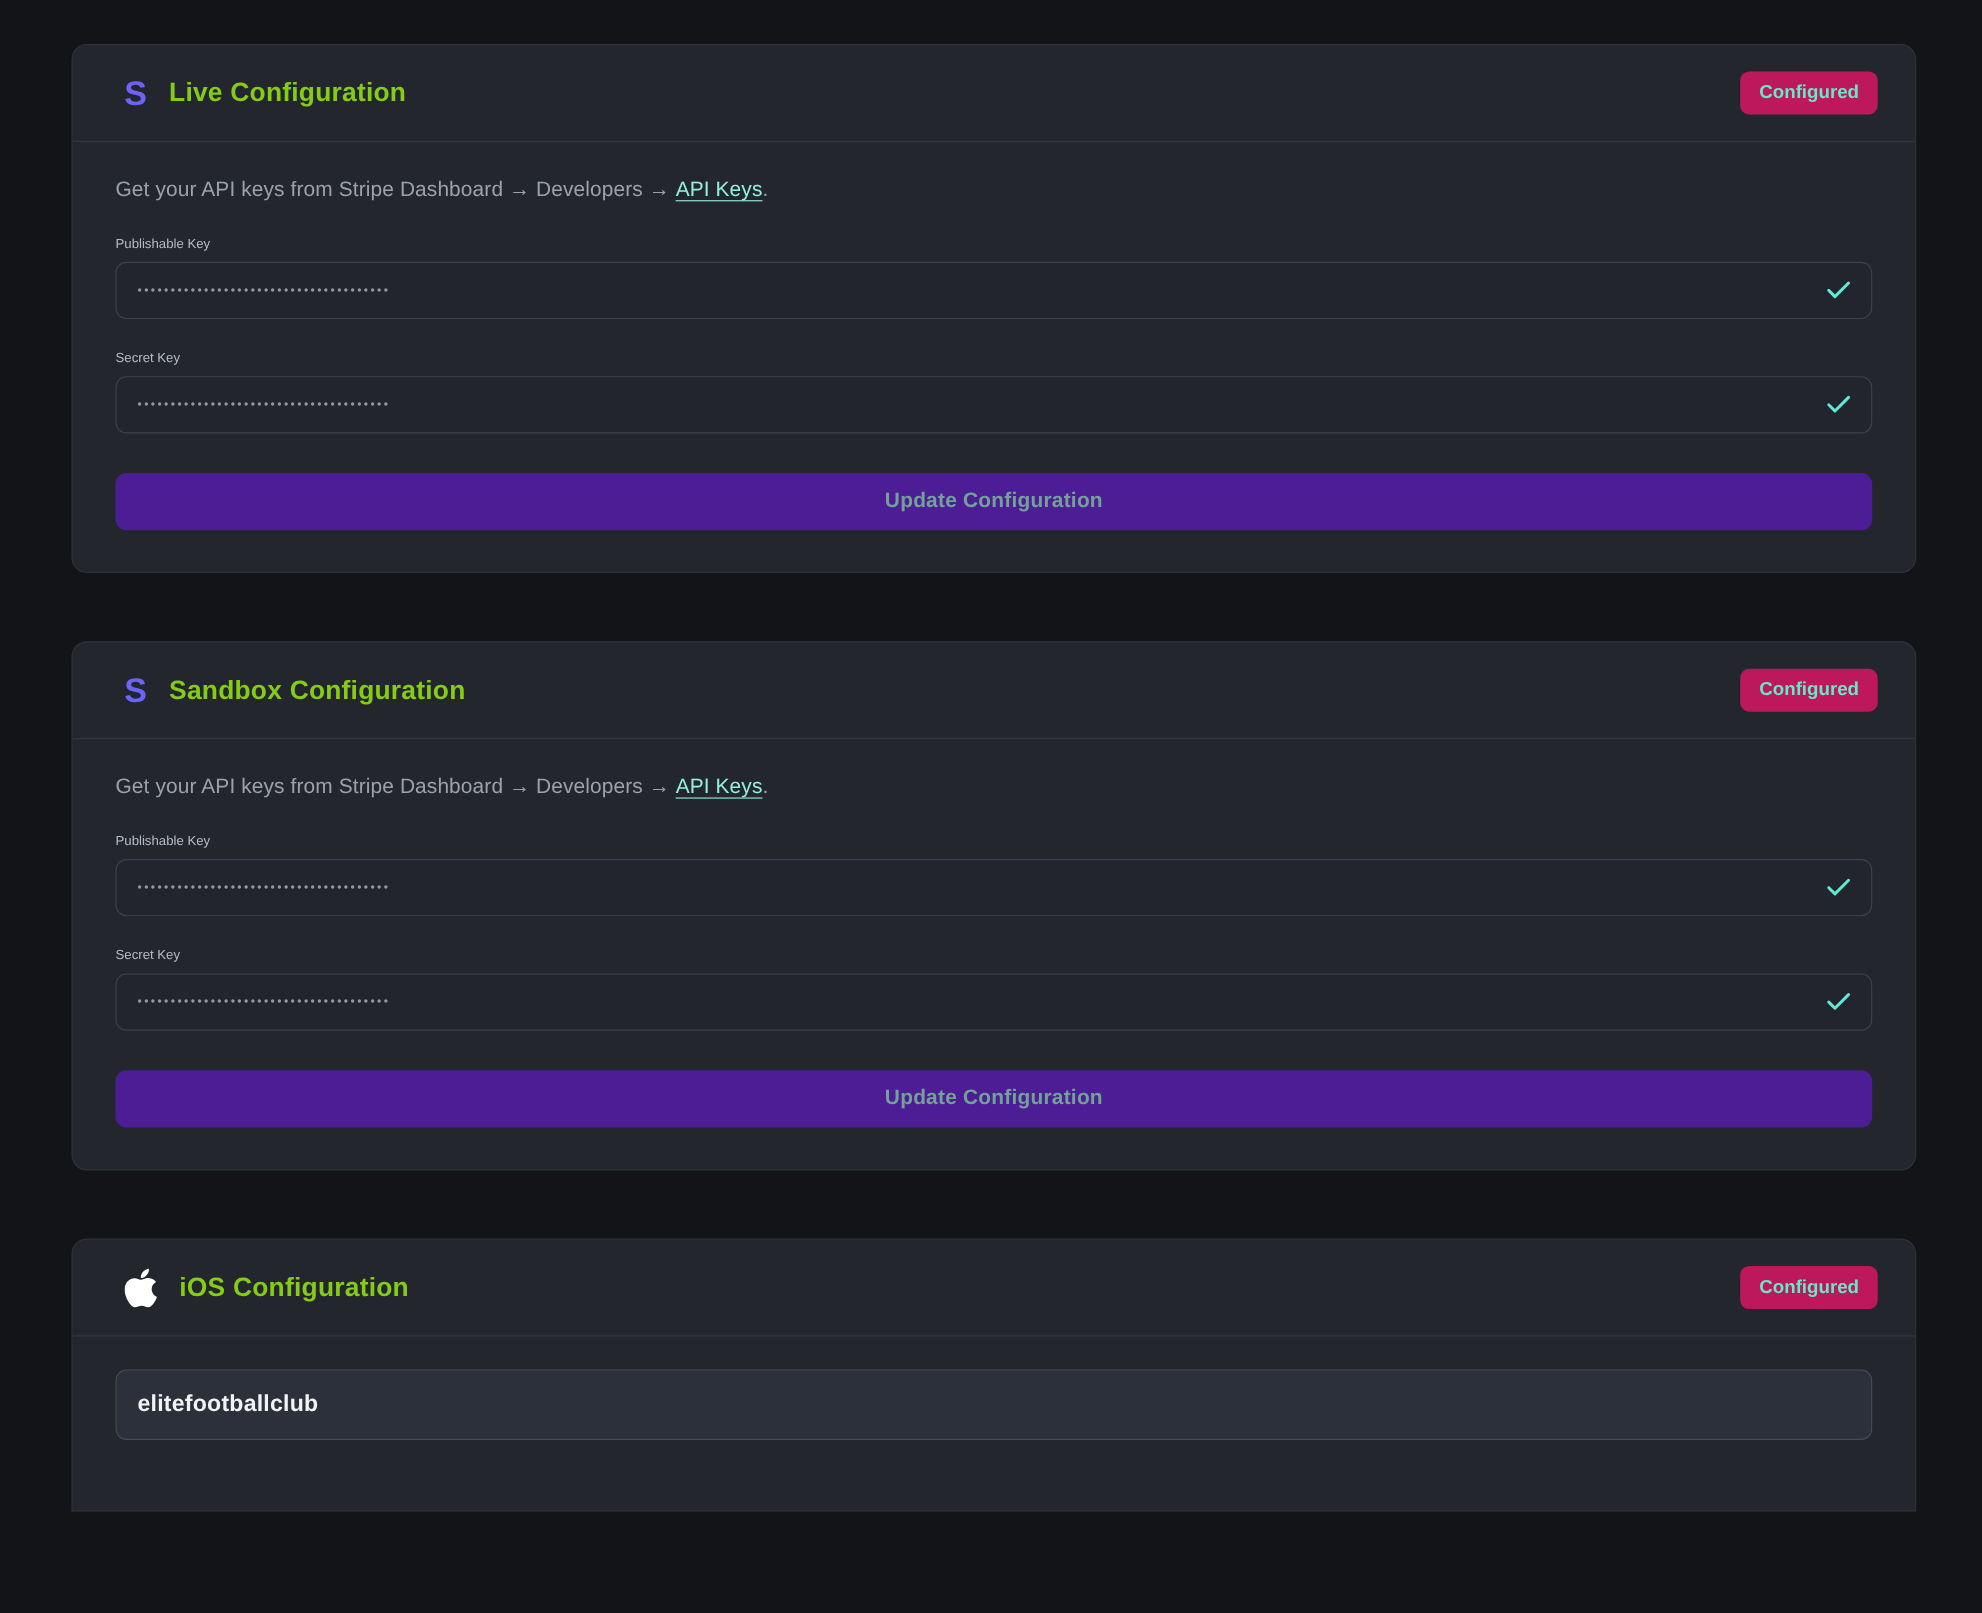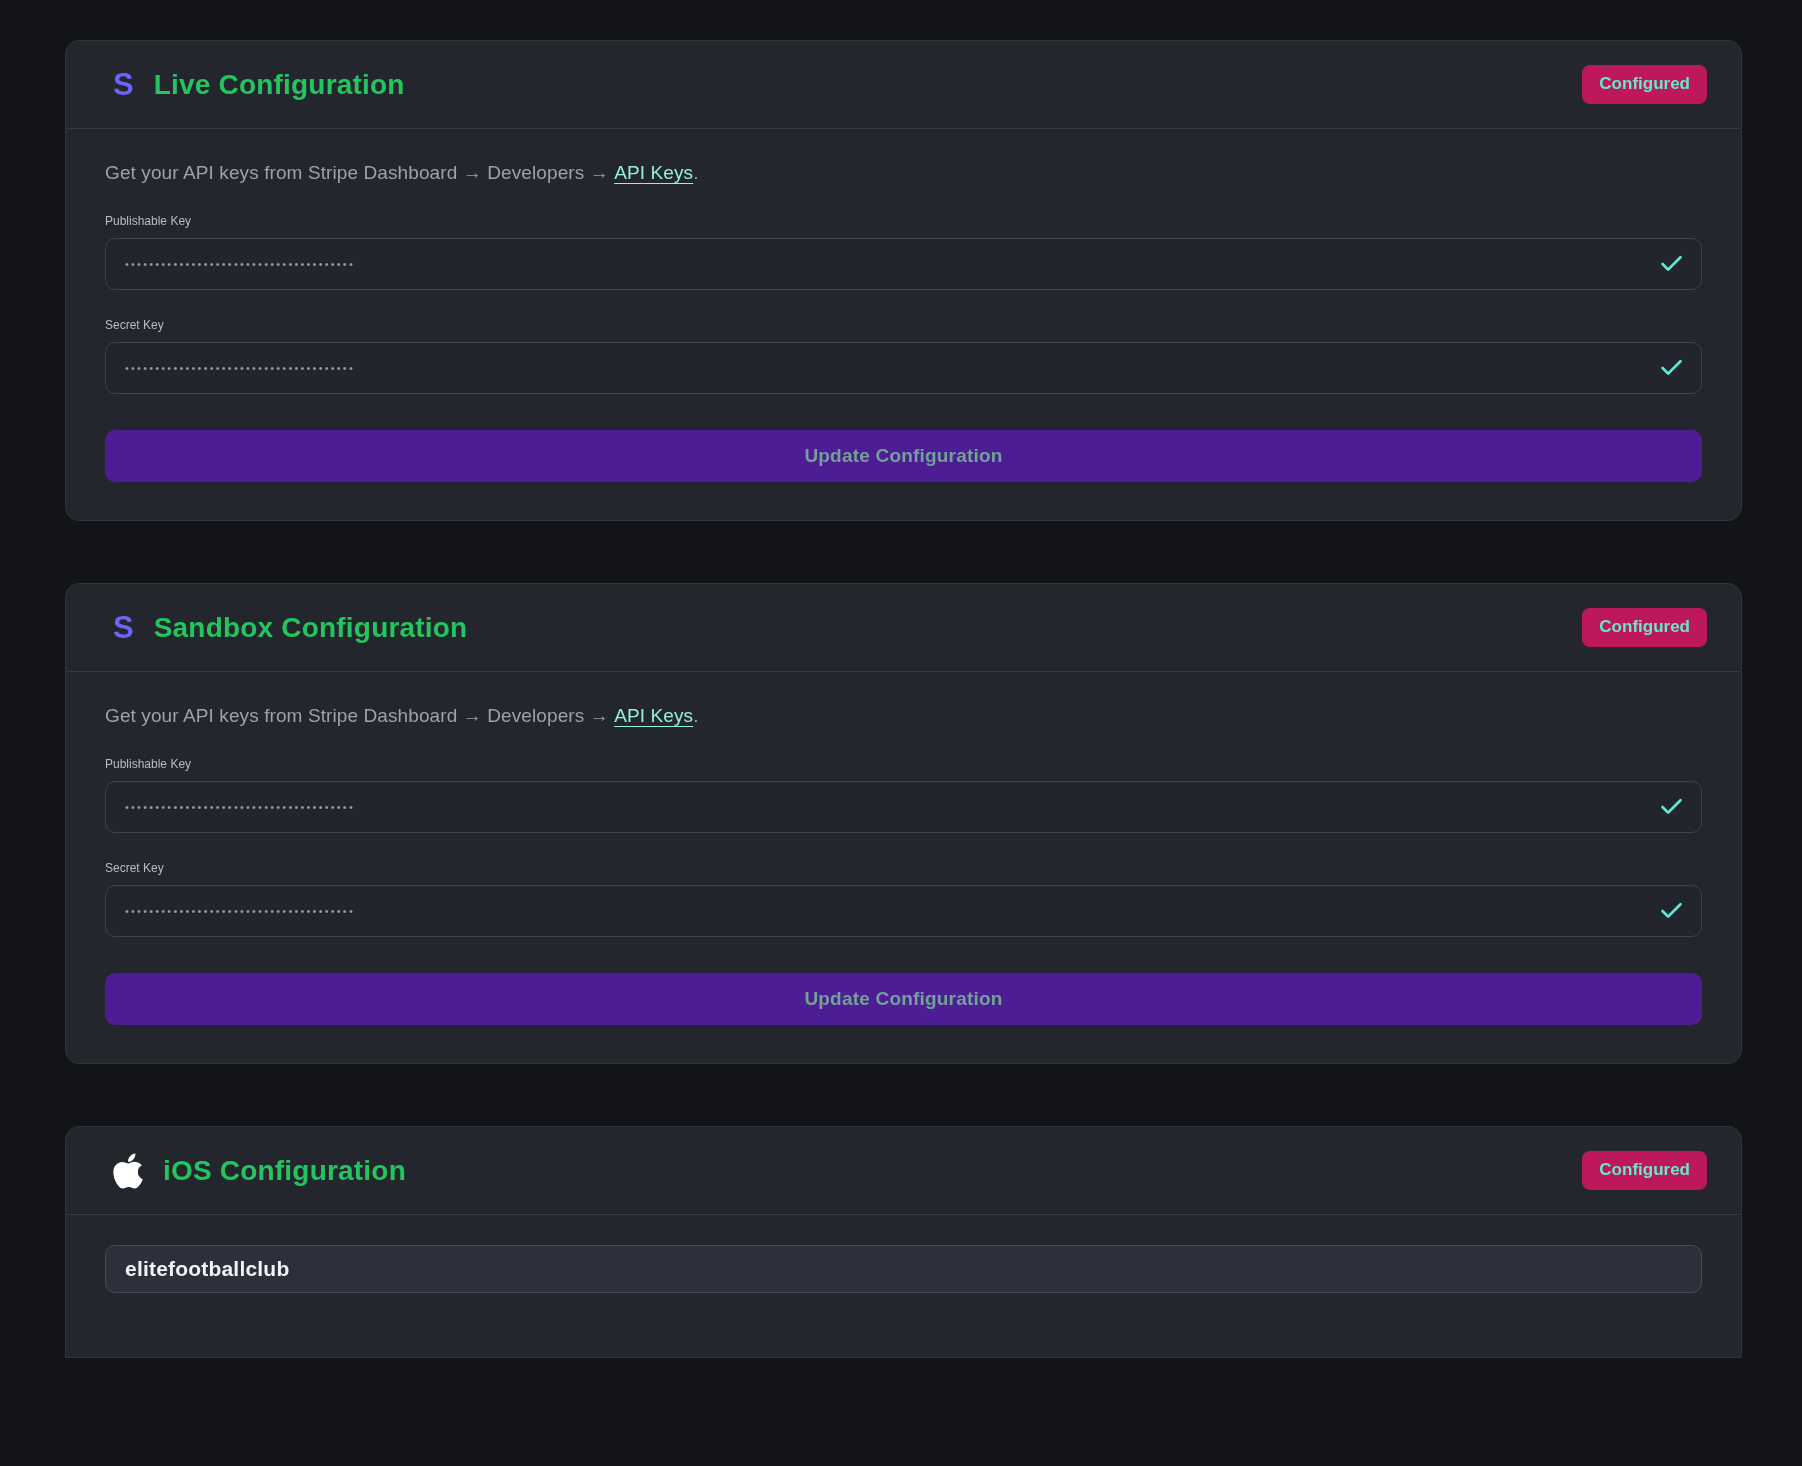--- a/index.html
+++ b/index.html
@@ -32,23 +32,23 @@
   .brand-glyph {
     font-size: 31px;
     font-weight: 800;
     color: #6c63f8;
     margin-right: 20px;
     line-height: 1;
   }
   .apple-glyph { margin-right: 20px; display: flex; align-items: center; }
   .apple-glyph svg { height: 40px; width: auto; display: block; }
   .card-title {
-    font-size: 28px;
+    font-size: 24px;
     font-weight: 700;
-    color: #22c55e;
+    color: #84cc16;
     letter-spacing: 0.2px;
   }
   .badge {
     margin-left: auto;
     background: #be185d;
     color: #67e8c9;
     font-size: 17px;
     font-weight: 600;
     padding: 9px 17px;
     border-radius: 8px;
@@ -111,21 +111,21 @@
     font-family: inherit;
     letter-spacing: 0.2px;
     cursor: pointer;
   }
   
   .card.ios { margin-bottom: 0; border-radius: 14px 14px 0 0; }
   .card.ios .card-body { padding-top: 30px; }
   .ios-input {
     display: block;
     width: 100%;
-    height: 48px;
+    height: 64px;
     background: #2b303a;
     border: 1px solid #454b57;
     border-radius: 10px;
     padding: 0 19px;
     color: #f2f3f5;
     font-size: 21px;
     font-weight: 600;
     letter-spacing: 0.2px;
     font-family: inherit;
     outline: none;

